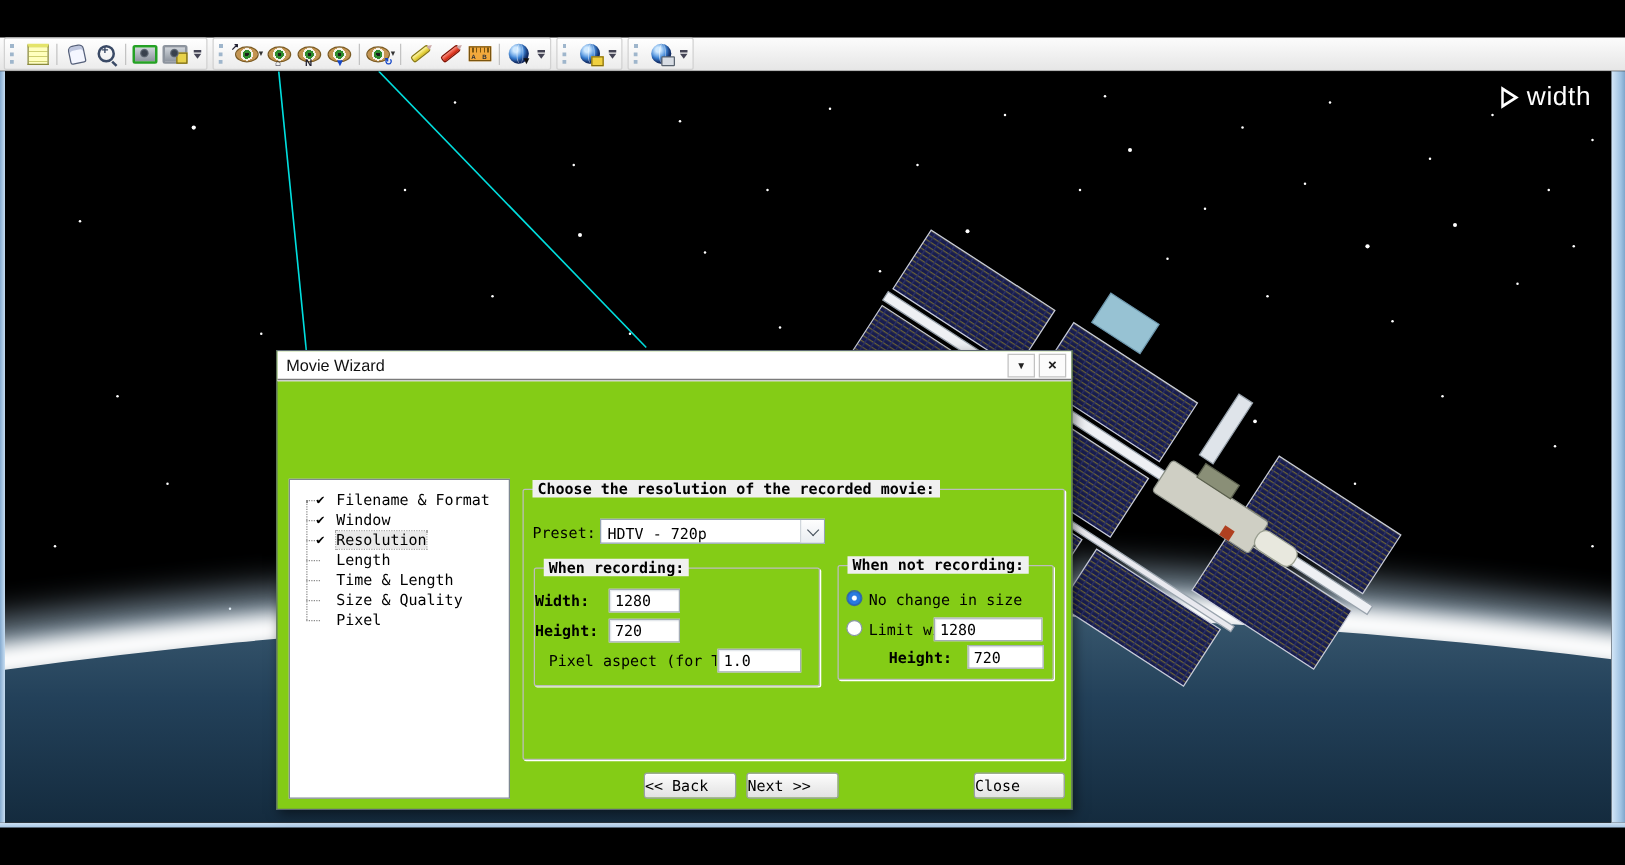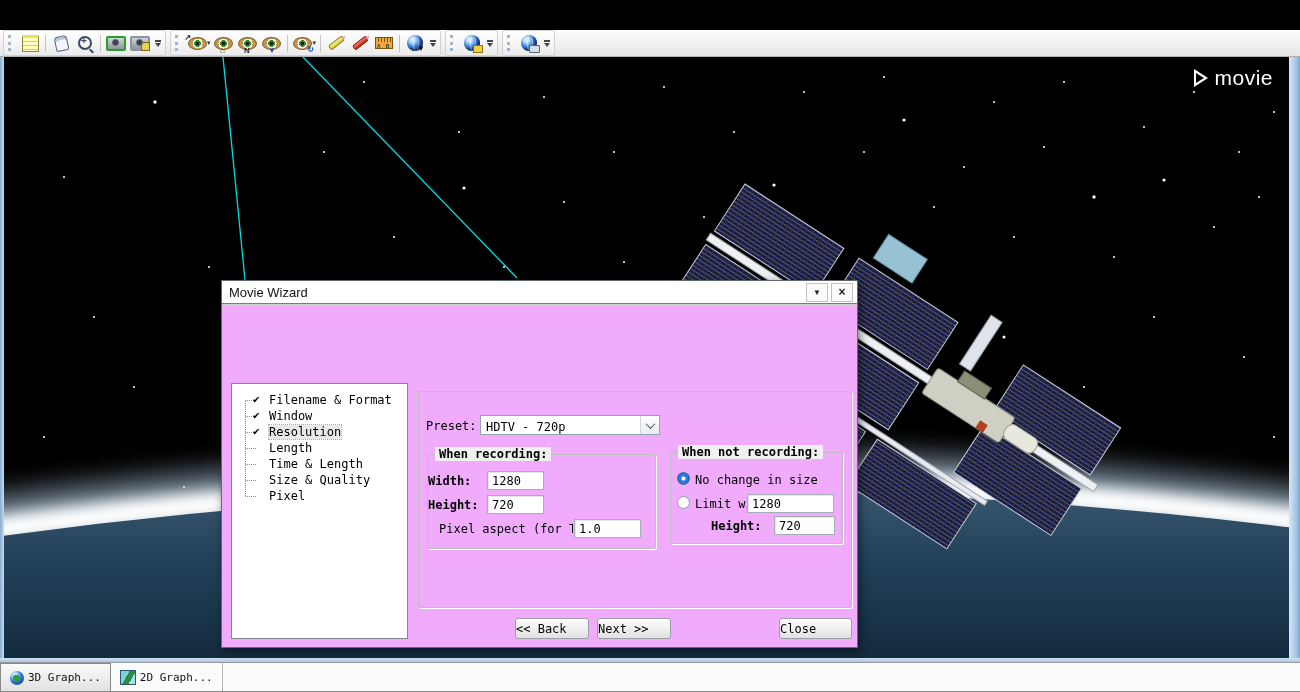--- a/index.html
+++ b/index.html
@@ -76,21 +76,21 @@
   .edge-left{position:absolute;left:0;top:57px;width:4px;height:601px;background:linear-gradient(90deg,#86abd0,#c6ddf2);}
   .edge-right{position:absolute;left:1289px;top:57px;width:11px;height:601px;background:linear-gradient(90deg,#d6e8f8,#9fc2e2 70%,#7fa6cc);}
   .edge-bottom{position:absolute;left:0;top:658px;width:100%;height:4px;background:linear-gradient(#cfe2f4,#a9c8e6);}
   .viewport{position:absolute;left:4px;top:57px;width:1285px;height:601px;background:#000;overflow:hidden;}
   .bing{position:absolute;right:16px;top:9px;display:flex;align-items:center;gap:6px;color:#fff;
     font-size:21px;letter-spacing:.5px;}
   .bing-mark{position:relative;width:0;height:0;border-left:14px solid #fff;border-top:9px solid transparent;border-bottom:9px solid transparent;}
   .bing-mark::after{content:"";position:absolute;left:-12px;top:-5px;width:0;height:0;border-left:8px solid #000;border-top:5px solid transparent;border-bottom:5px solid transparent;}
 
   
-  .dialog{position:absolute;left:221px;top:280px;width:637px;height:368px;background:#f0abfc;
+  .dialog{position:absolute;left:221px;top:280px;width:637px;height:368px;background:#84cc16;
     border:1px solid #5f6a74;box-shadow:2px 3px 9px rgba(0,0,0,.5);box-sizing:border-box;}
   .dlg-titlebar{position:absolute;left:0;top:0;right:0;height:24px;background:#fff;border-bottom:2px groove #cfcfcf;
     display:flex;align-items:center;padding:0 4px 0 7px;box-sizing:border-box;font-size:13px;color:#111;}
   .dlg-title{flex:1;}
   .dlg-btn{width:20px;height:17px;border:1px solid #c2c2c2;background:#fbfbfb;display:flex;align-items:center;justify-content:center;
     font-size:8px;color:#222;margin-left:3px;}
   .dlg-btn.x{font-size:12px;font-weight:bold;}
   .banner{position:absolute;left:4px;top:28px;width:627px;height:68px;border:1px solid #000;overflow:hidden;
     background:linear-gradient(112deg,#3d3dc6 0%,#1a18a2 35%,#2224b4 65%,#4a4ad2 100%);}
   .deco{position:absolute;border:6px solid rgba(255,255,255,.55);border-radius:50%;filter:blur(1.5px);}
@@ -357,21 +357,21 @@
         <rect x="-150" y="-100" width="46" height="28" fill="#a8d8ea" opacity=".9" stroke="#7aa8c0"></rect>
         <rect x="-20" y="-88" width="13" height="58" fill="#dfe4ea" stroke="#9aa4ae"></rect>
         <rect x="-36" y="-15" width="92" height="30" rx="3" fill="#cfcfc4" stroke="#8a8f85"></rect>
         <rect x="-12" y="-27" width="32" height="13" fill="#8a8f77" stroke="#5a5f4d"></rect>
         <rect x="54" y="-9" width="36" height="17" rx="7" fill="#e8e8de" stroke="#9a9f90"></rect>
         <rect x="28" y="6" width="9" height="9" fill="#b04020"></rect>
       </g>
     </svg>
     <div class="bing">
       <span class="bing-mark"></span>
-      <span>movie</span>
+      <span>width</span>
     </div>
   </div>
 
   <div class="dialog">
     <div class="dlg-titlebar">
       <span class="dlg-title">Movie Wizard</span>
       <div class="dlg-btn">
           <span>▼</span>
         </div>
       <div class="dlg-btn x">
@@ -402,20 +402,21 @@
         </div>
       <div class="chk-row" style="top:88px">
           <span class="chk-lbl">Size &amp; Quality</span>
         </div>
       <div class="chk-row" style="top:104px">
           <span class="chk-lbl">Pixel</span>
         </div>
     </div>
 
     <div class="grp mono" style="left:196px;top:110px;width:432px;height:215px">
+      <span class="glabel">Choose the resolution of the recorded movie:</span>
 
       <span class="flabel" style="left:7px;top:27px">Preset:</span>
       <div class="combo mono" style="left:61px;top:23px;width:180px">
         <span class="cv">HDTV - 720p</span>
         <span class="dd">
             <span class="chev"></span>
           </span>
       </div>
 
       <div class="grp" style="left:8px;top:62px;width:227px;height:93px">
@@ -454,24 +455,14 @@
         <span>&lt;&lt; Back</span>
       </div>
     <div class="btn mono" style="left:375px;top:337px;width:72px">
         <span>Next &gt;&gt;</span>
       </div>
     <div class="btn mono" style="left:557px;top:337px;width:71px">
         <span>Close</span>
       </div>
   </div>
 
-  <div class="tabbar">
-    <div class="tab active">
-      <span class="tab-globe"></span>
-      <span>3D Graph...</span>
-    </div>
-    <div class="tab">
-      <span class="tab-map"></span>
-      <span>2D Graph...</span>
-    </div>
-  </div>
 
 </div>
 
 </body></html>

